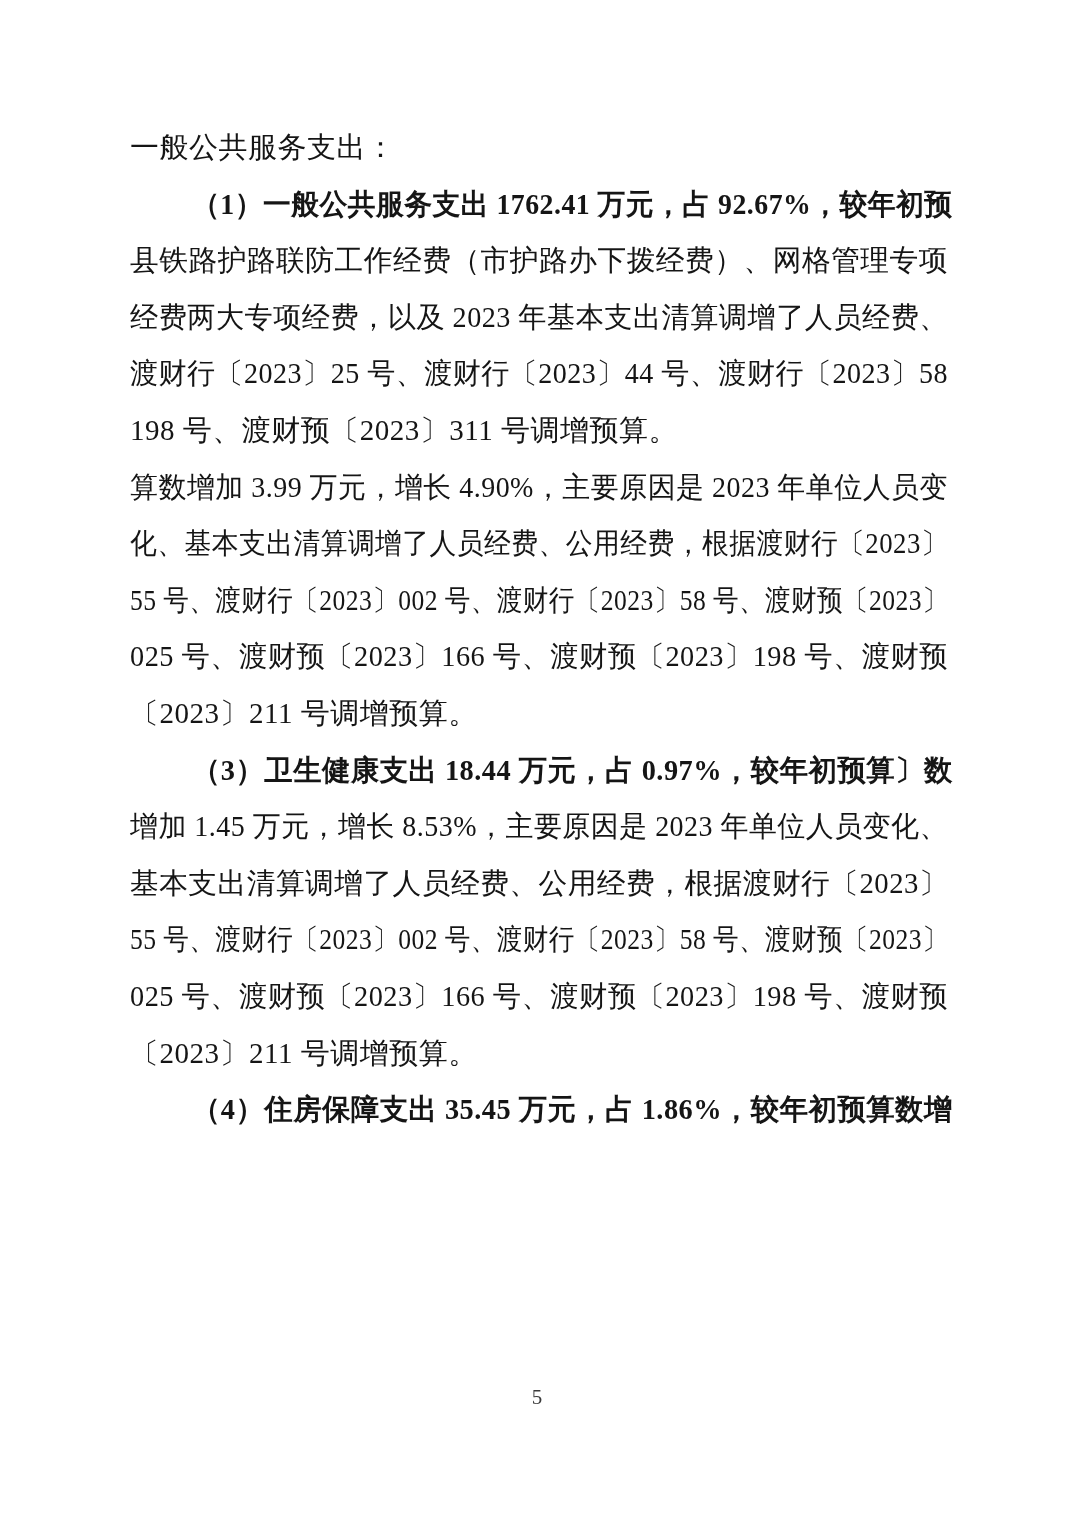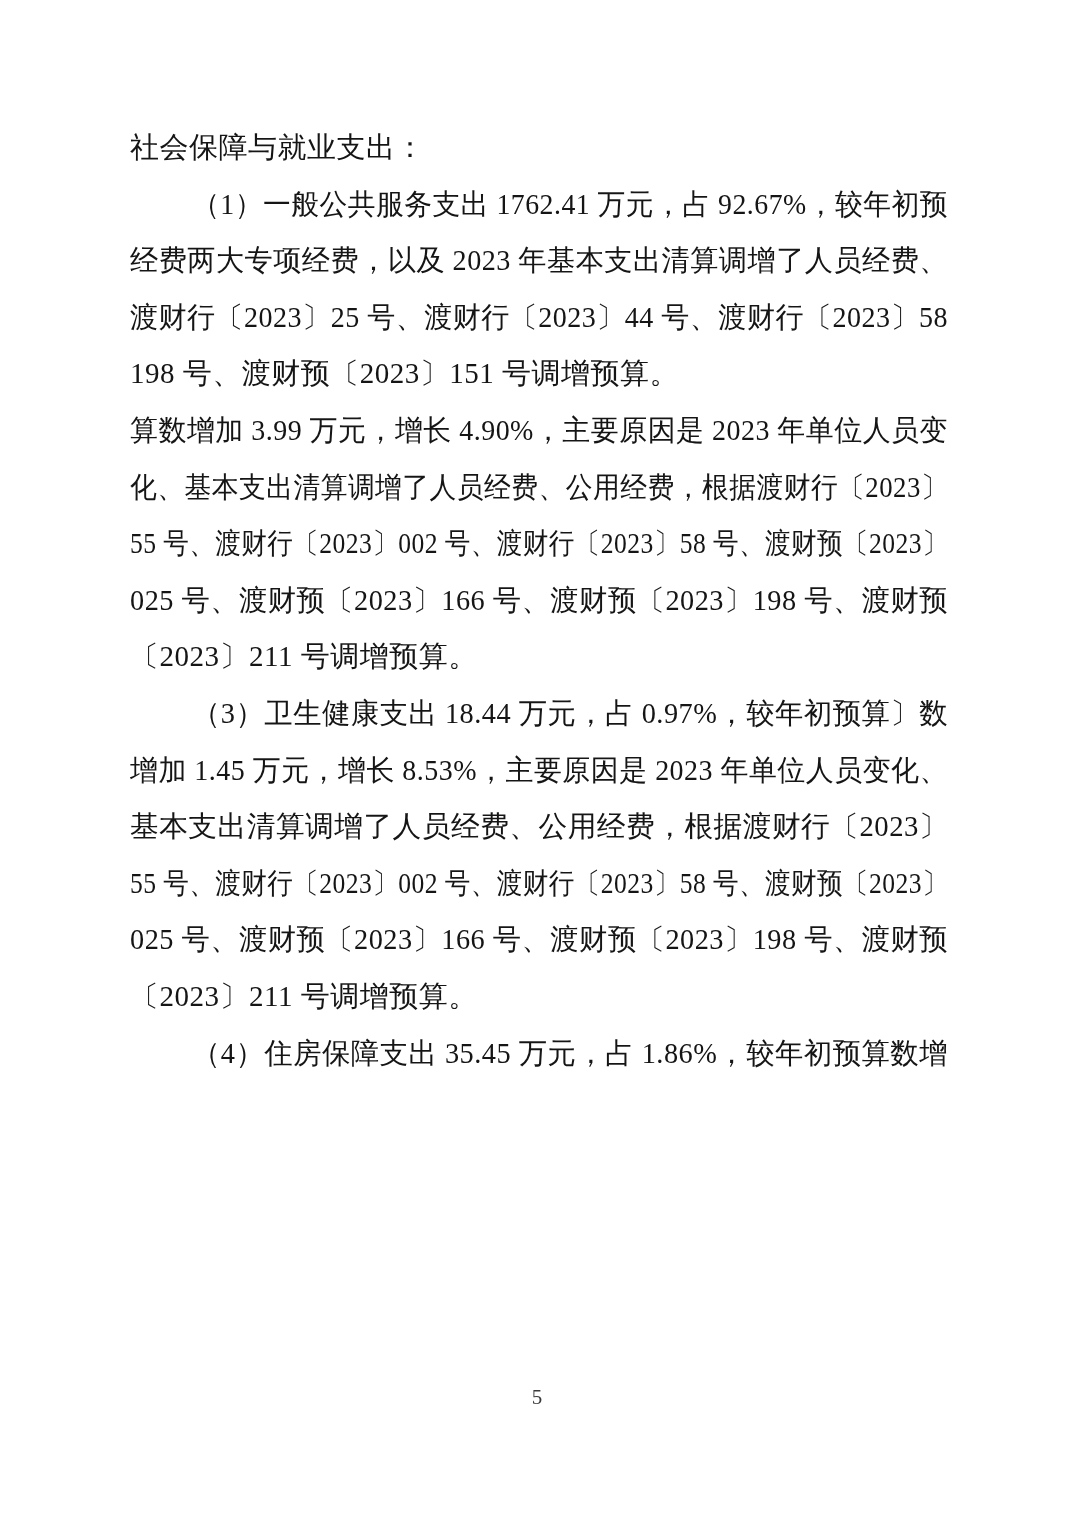--- a/index.html
+++ b/index.html
@@ -24,20 +24,21 @@
   }
   .line {
     height: 56.6px;
     line-height: 56.6px;
     font-size: 29px;
     white-space: nowrap;
     letter-spacing: 0.5px;
   }
   .line.indent {
     padding-left: 62px;
+    font-weight: bold;
   }
   .line-inner {
     display: inline-block;
     white-space: nowrap;
     transform-origin: 0 50%;
   }
   .footer {
     position: absolute;
     left: 0;
     right: 0;
@@ -47,25 +48,26 @@
     text-align: center;
     font-size: 21px;
     color: #3a3a3a;
   }
 </style>
 </head>
 <body>
 
 <div class="page">
   <div class="content">
-      <div class="line"><span class="line-inner">社会保障与就业支出：</span></div>
+      <div class="line"><span class="line-inner">一般公共服务支出：</span></div>
       <div class="line indent"><span class="line-inner" style="transform: scaleX(0.95827);">（1）一般公共服务支出 1762.41 万元，占 92.67%，较年初预</span></div>
+      <div class="line"><span class="line-inner" style="transform: scaleX(0.990315);">县铁路护路联防工作经费（市护路办下拨经费）、网格管理专项</span></div>
       <div class="line"><span class="line-inner" style="transform: scaleX(0.97092);">经费两大专项经费，以及 2023 年基本支出清算调增了人员经费、</span></div>
       <div class="line"><span class="line-inner" style="transform: scaleX(0.966903);">渡财行〔2023〕25 号、渡财行〔2023〕44 号、渡财行〔2023〕58</span></div>
-      <div class="line"><span class="line-inner">198 号、渡财预〔2023〕151 号调增预算。</span></div>
+      <div class="line"><span class="line-inner">198 号、渡财预〔2023〕311 号调增预算。</span></div>
       <div class="line"><span class="line-inner" style="transform: scaleX(0.964143);">算数增加 3.99 万元，增长 4.90%，主要原因是 2023 年单位人员变</span></div>
       <div class="line"><span class="line-inner" style="transform: scaleX(0.923251);">化、基本支出清算调增了人员经费、公用经费，根据渡财行〔2023〕</span></div>
       <div class="line"><span class="line-inner" style="transform: scaleX(0.881703);">55 号、渡财行〔2023〕002 号、渡财行〔2023〕58 号、渡财预〔2023〕</span></div>
       <div class="line"><span class="line-inner" style="transform: scaleX(0.975261);">025 号、渡财预〔2023〕166 号、渡财预〔2023〕198 号、渡财预</span></div>
       <div class="line"><span class="line-inner">〔2023〕211 号调增预算。</span></div>
       <div class="line indent"><span class="line-inner" style="transform: scaleX(0.977474);">（3）卫生健康支出 18.44 万元，占 0.97%，较年初预算〕数</span></div>
       <div class="line"><span class="line-inner" style="transform: scaleX(0.964143);">增加 1.45 万元，增长 8.53%，主要原因是 2023 年单位人员变化、</span></div>
       <div class="line"><span class="line-inner" style="transform: scaleX(0.989117);">基本支出清算调增了人员经费、公用经费，根据渡财行〔2023〕</span></div>
       <div class="line"><span class="line-inner" style="transform: scaleX(0.881703);">55 号、渡财行〔2023〕002 号、渡财行〔2023〕58 号、渡财预〔2023〕</span></div>
       <div class="line"><span class="line-inner" style="transform: scaleX(0.975261);">025 号、渡财预〔2023〕166 号、渡财预〔2023〕198 号、渡财预</span></div>

